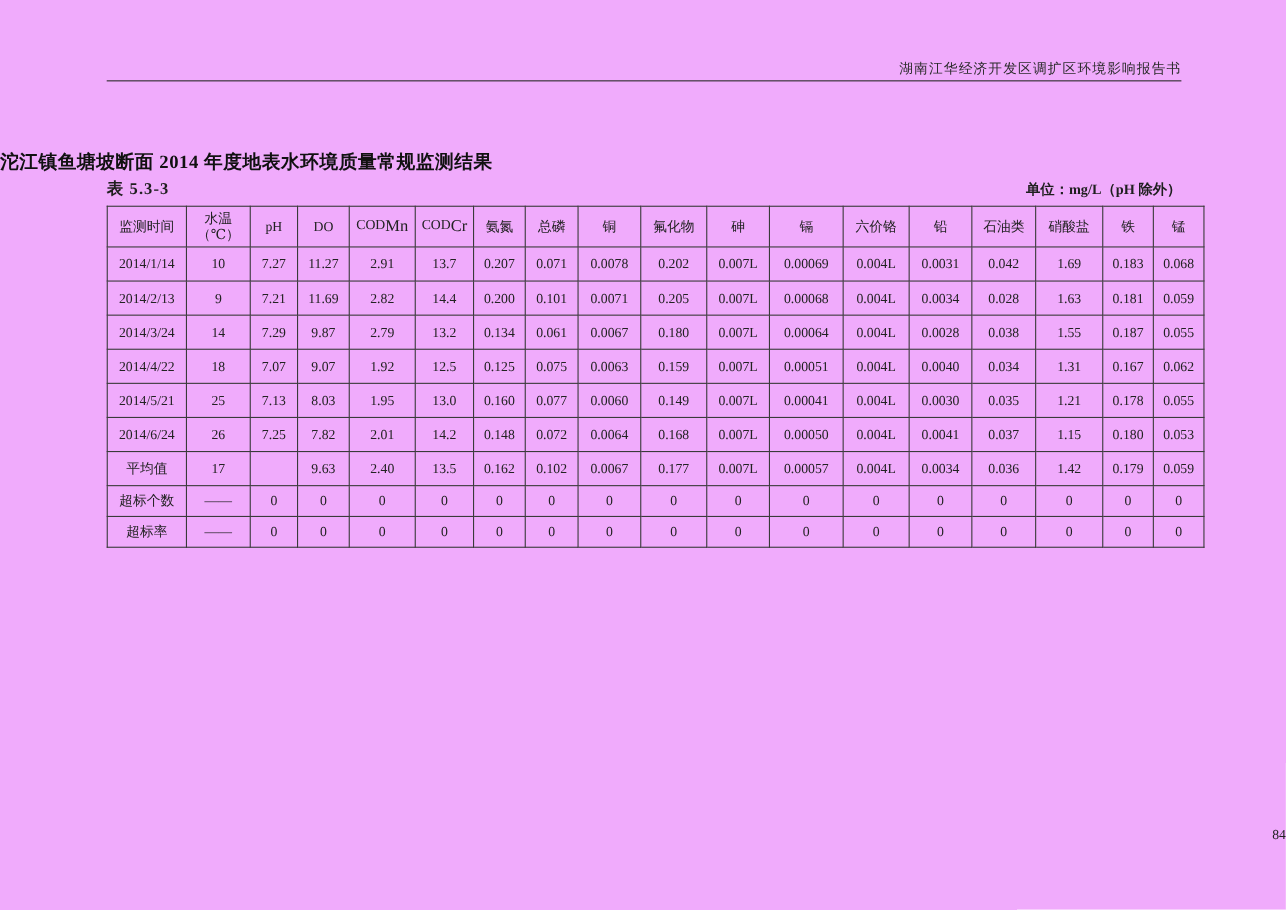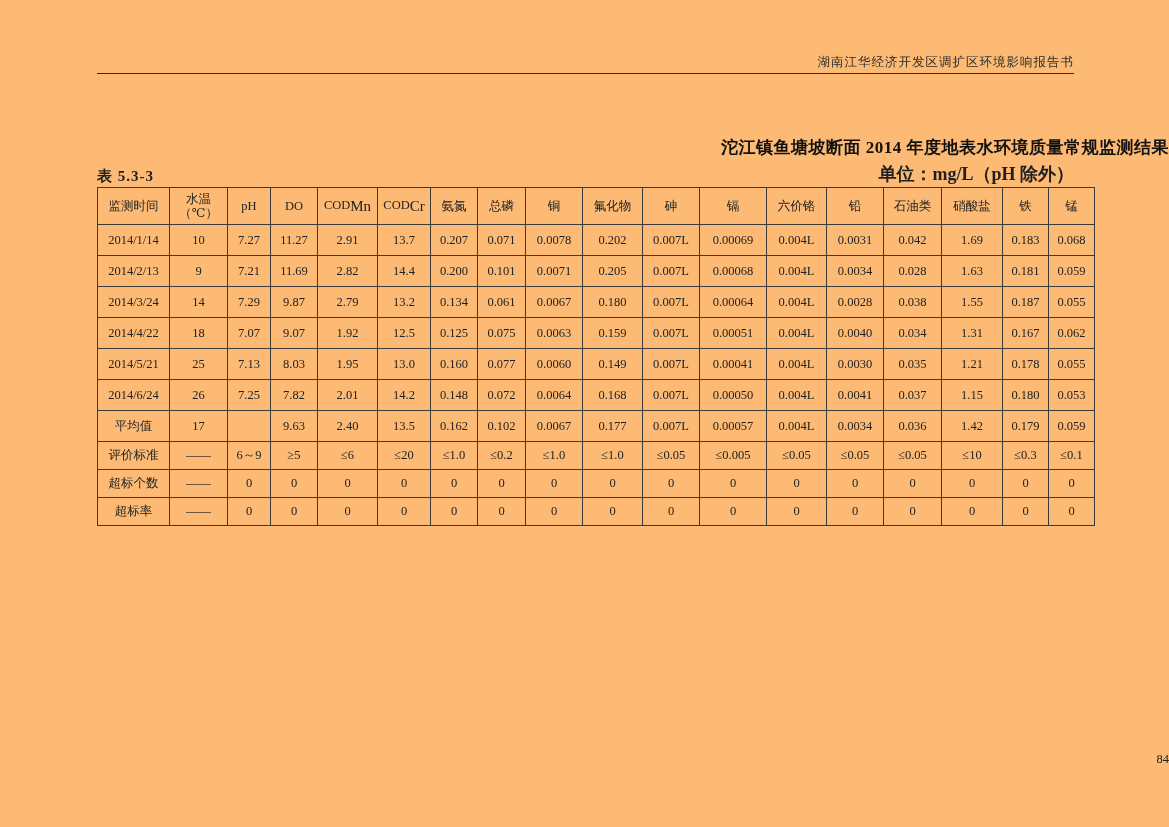--- a/index.html
+++ b/index.html
@@ -1,20 +1,20 @@
 <!DOCTYPE html>
 <html><head>
 <meta charset="utf-8">
 <style>
   html, body { margin: 0; padding: 0; background: #ffffff; }
   .page {
     position: relative;
     width: 1169px;
     height: 827px;
-    background: #fdba74;
+    background: #f0abfc;
     font-family: "Liberation Serif", "DejaVu Serif", serif;
     color: #1f1f1f;
     overflow: hidden;
   }
   .running-header {
     position: absolute;
     top: 54px;
     right: 95px;
     font-size: 12.5px;
     letter-spacing: 1px;
@@ -26,38 +26,38 @@
     left: 97px;
     width: 977px;
     border-top: 1.5px solid #2b2b2b;
     height: 0;
   }
   .doc-title {
     position: absolute;
     top: 136px;
     left: 0;
     width: 100%;
-    text-align: right;
+    text-align: left;
     font-weight: bold;
     font-size: 17px;
     letter-spacing: 0.5px;
     color: #111;
   }
   .caption-row {
     position: absolute;
     top: 162px;
     left: 97px;
     width: 977px;
     display: flex;
     justify-content: space-between;
     align-items: flex-end;
     font-weight: bold;
   }
   .table-label { font-size: 15px; letter-spacing: 1px; font-family: Liberation Serif, serif; }
-  .unit-label  { font-size: 18px; }
+  .unit-label  { font-size: 13px; }
   table.monitor {
     position: absolute;
     top: 187px;
     left: 97px;
     width: 977px;
     border-collapse: collapse;
     table-layout: fixed;
   }
   table.monitor th, table.monitor td {
     border: 1px solid #3a3a3a;
@@ -280,40 +280,20 @@
           <td>0.007L</td>
           <td>0.00057</td>
           <td>0.004L</td>
           <td>0.0034</td>
           <td>0.036</td>
           <td>1.42</td>
           <td>0.179</td>
           <td>0.059</td>
         </tr>
         <tr class="row-compact">
-          <td>评价标准</td>
-          <td>——</td>
-          <td>6～9</td>
-          <td>≥5</td>
-          <td>≤6</td>
-          <td>≤20</td>
-          <td>≤1.0</td>
-          <td>≤0.2</td>
-          <td>≤1.0</td>
-          <td>≤1.0</td>
-          <td>≤0.05</td>
-          <td>≤0.005</td>
-          <td>≤0.05</td>
-          <td>≤0.05</td>
-          <td>≤0.05</td>
-          <td>≤10</td>
-          <td>≤0.3</td>
-          <td>≤0.1</td>
-        </tr>
-        <tr class="row-compact">
           <td>超标个数</td>
           <td>——</td>
           <td>0</td>
           <td>0</td>
           <td>0</td>
           <td>0</td>
           <td>0</td>
           <td>0</td>
           <td>0</td>
           <td>0</td>

